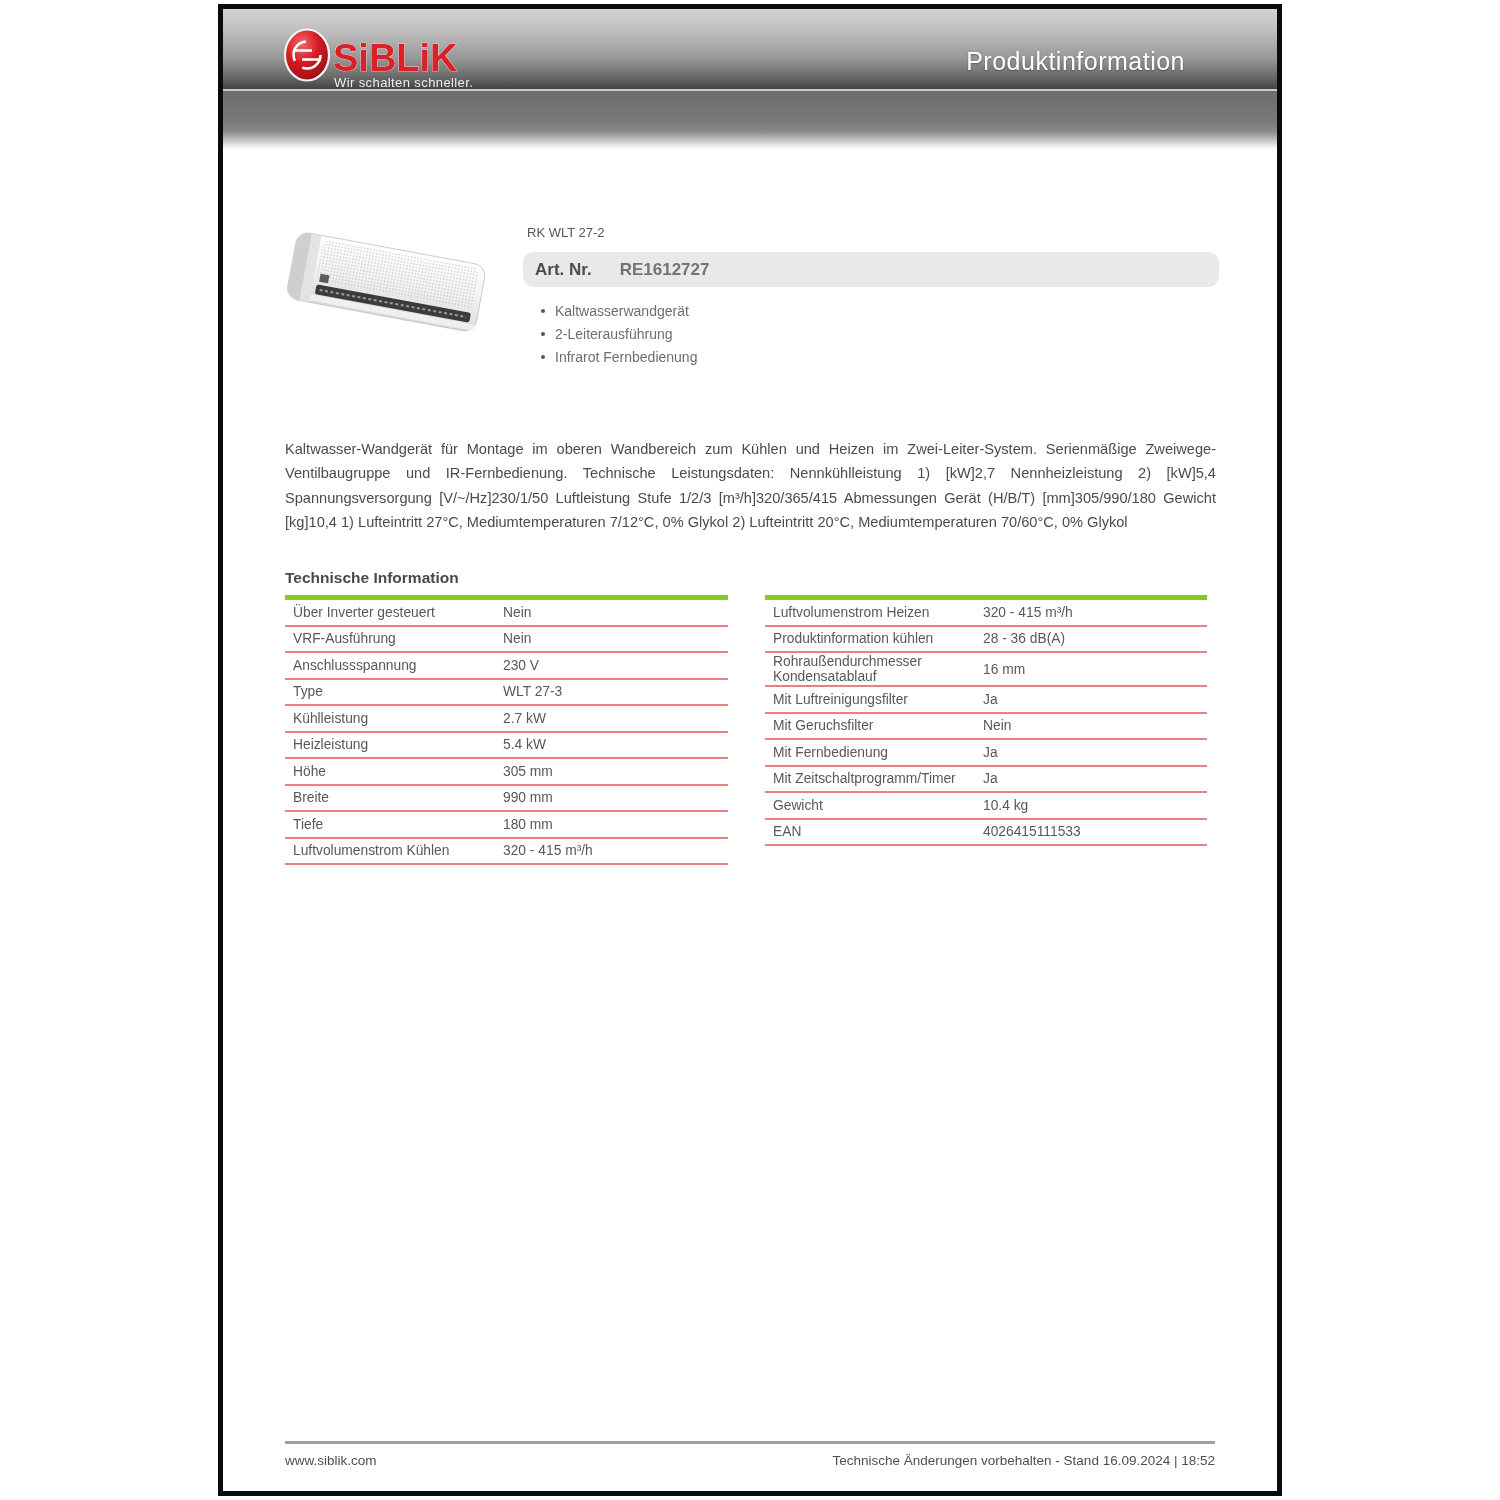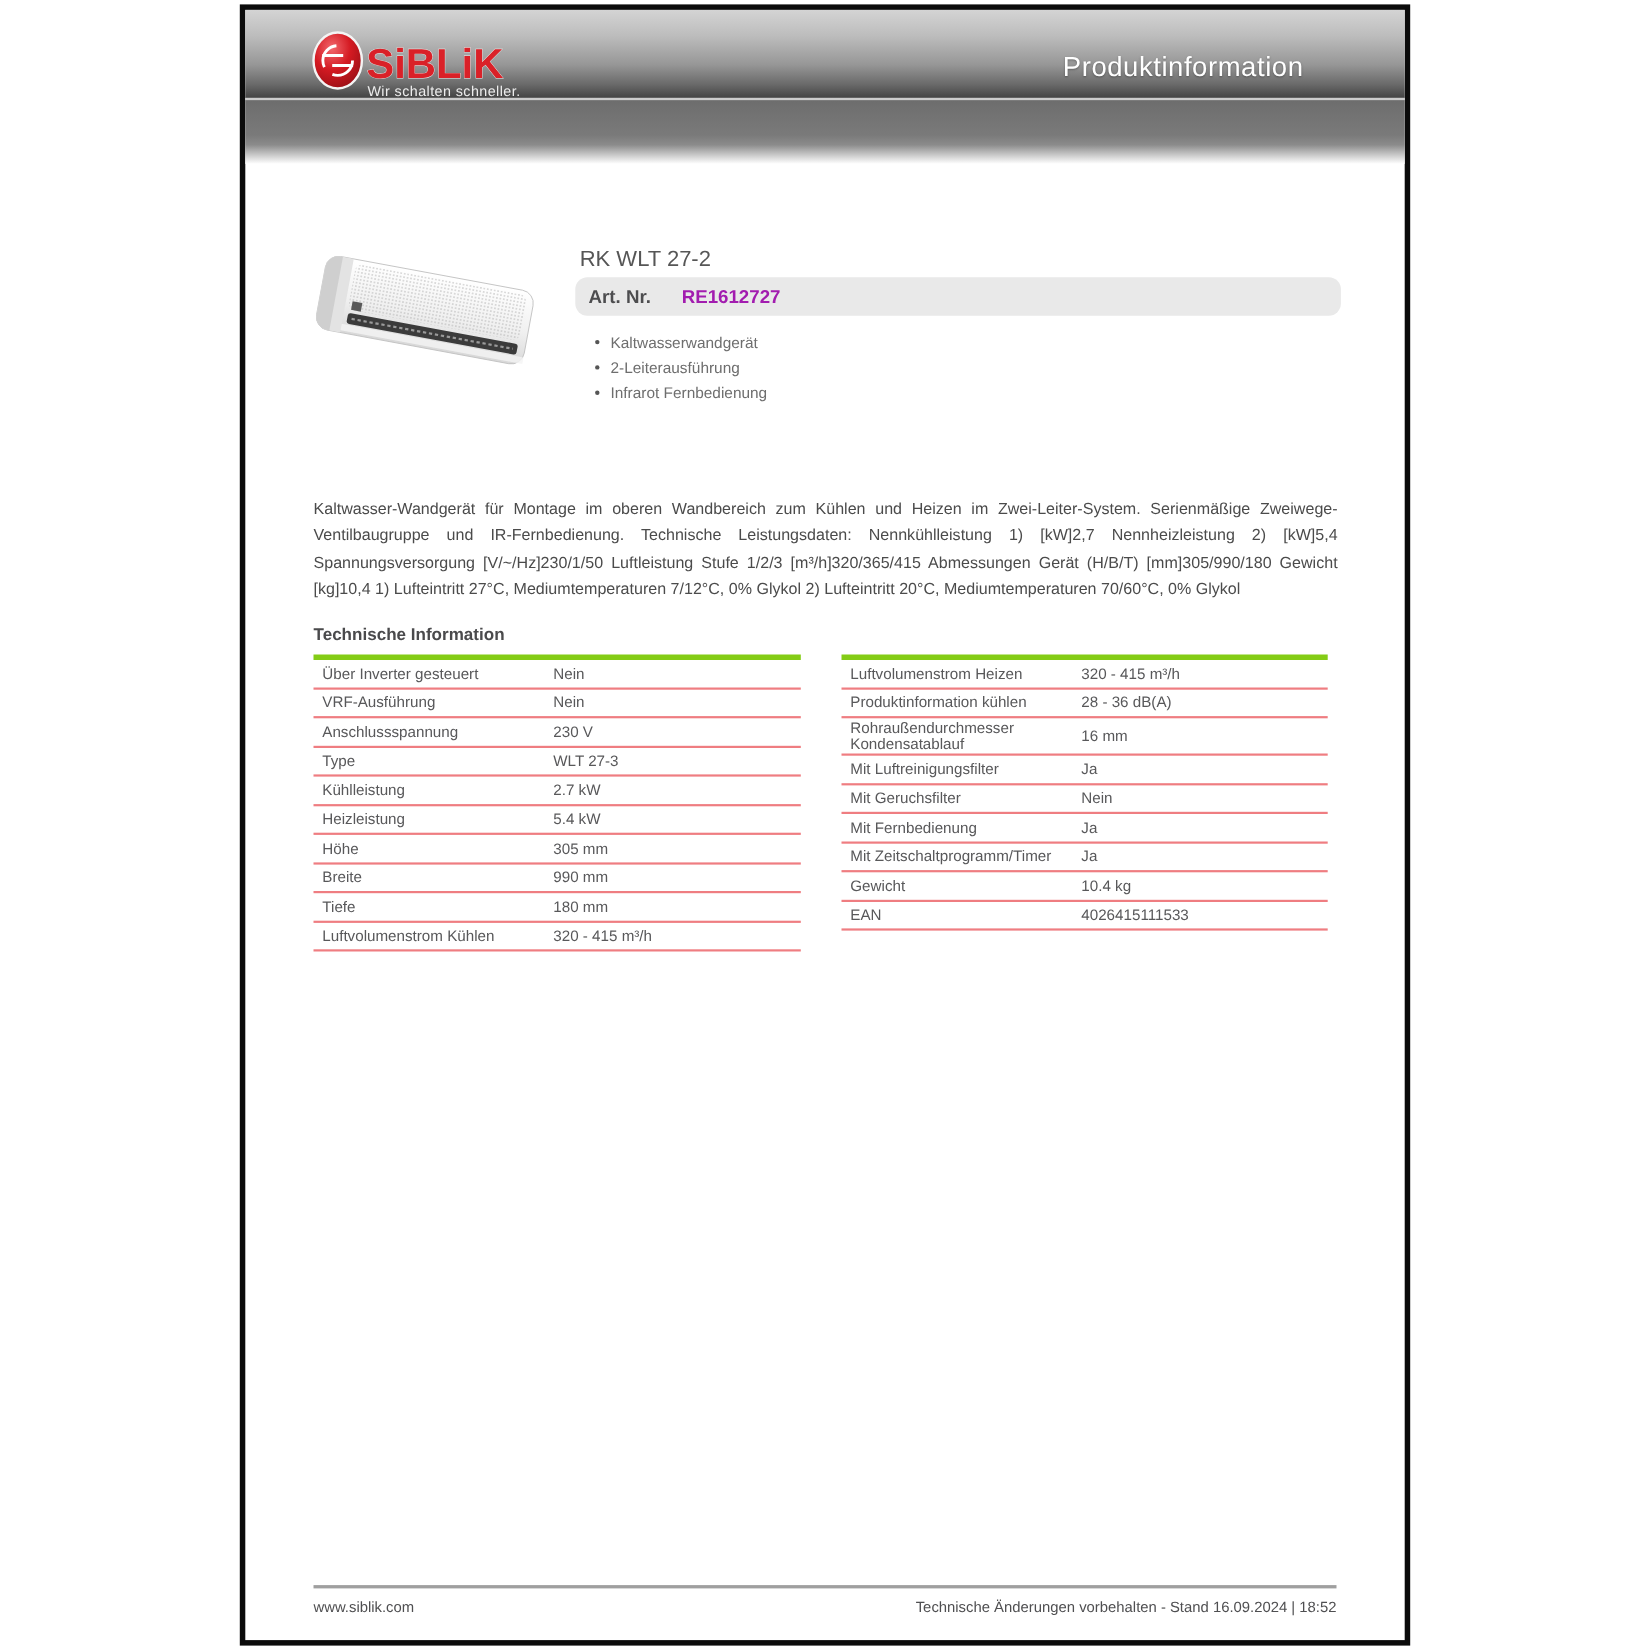--- a/index.html
+++ b/index.html
@@ -32,42 +32,42 @@
   .logo-svg{position:absolute;left:58px;top:18px;}
   .header-title{
     position:absolute;right:92px;top:38px;
     color:#ffffff;font-size:25px;font-weight:normal;letter-spacing:0.5px;
     text-shadow:0 1px 2px rgba(0,0,0,0.35);
   }
   
   .product-img{position:absolute;left:63px;top:216px;}
   .product-title{
     position:absolute;left:304px;top:216px;
-    color:#565656;font-size:20px;
+    color:#565656;font-size:13px;
   }
   .art-bar{
     position:absolute;left:300px;top:243px;width:696px;height:35px;
     background:#e9e9e9;display:flex;align-items:center;border-radius:11px;
   }
   .art-label{color:#4d4d4f;font-size:17px;font-weight:bold;margin-left:12px;}
-  .art-number{color:#a21caf;font-size:17px;font-weight:bold;margin-left:28px;}
+  .art-number{color:#737373;font-size:17px;font-weight:bold;margin-left:28px;}
   .features{
     position:absolute;left:318px;top:290px;margin:0;padding:0;list-style:none;
   }
   .features li{
     display:flex;align-items:center;height:23px;
     color:#6e6e6e;font-size:14px;
   }
   .features .dot{
     width:4px;height:4px;border-radius:50%;background:#555;
     margin-right:10px;flex:0 0 auto;
   }
   
   .description{
-    position:absolute;left:62px;top:442px;width:931px;margin:0;
+    position:absolute;left:62px;top:428px;width:931px;margin:0;
     color:#4b4b4b;font-size:14.6px;line-height:24.3px;text-align:justify;
   }
   
   .tech-heading{
     position:absolute;left:62px;top:560px;margin:0;
     color:#4a4a4c;font-size:15.5px;font-weight:bold;
   }
   .ttable{position:absolute;top:586px;border-top:5px solid #84cc16;}
   .ttable.left{left:62px;width:443px;}
   .ttable.right{left:542px;width:442px;}

